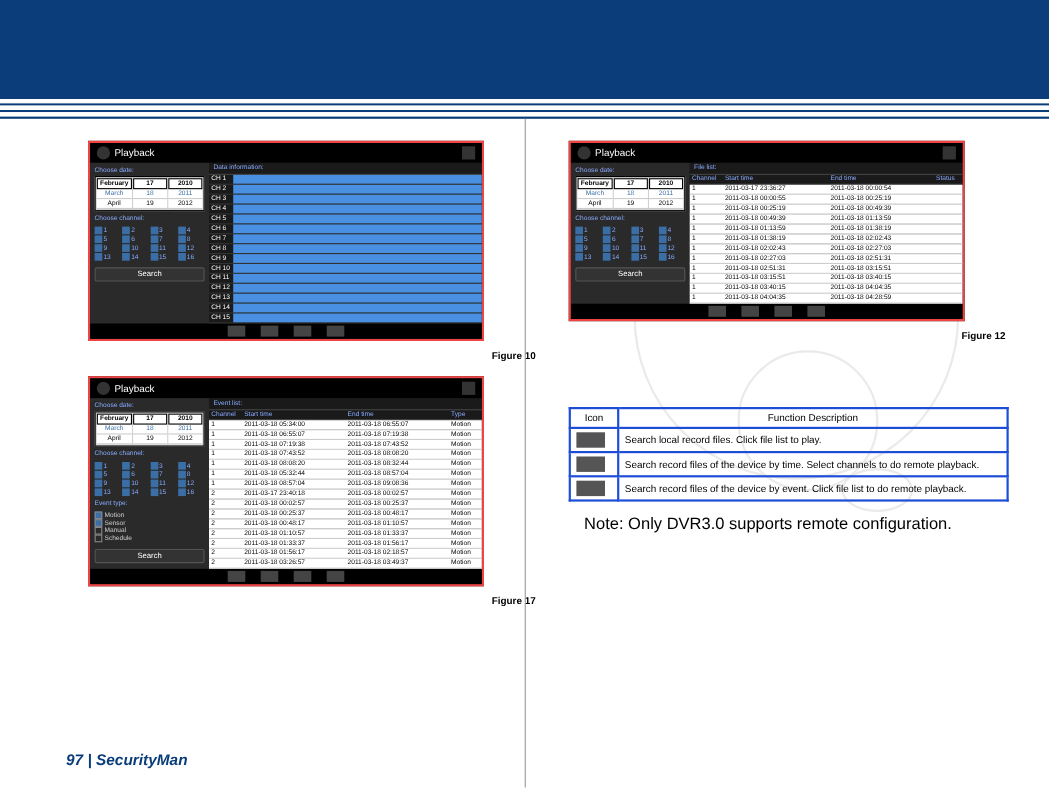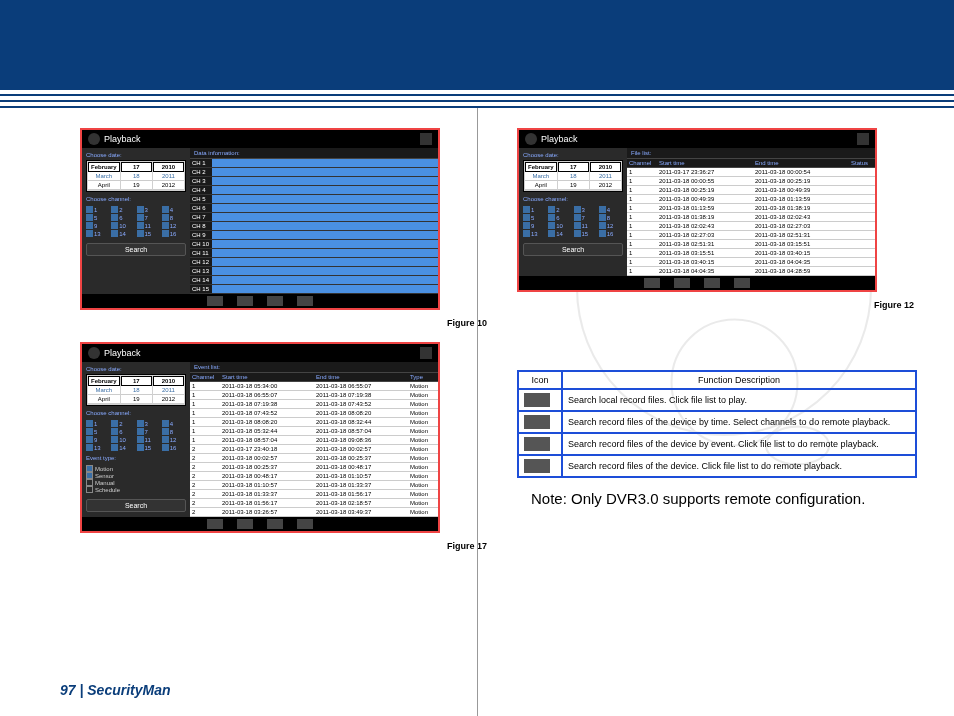--- a/index.html
+++ b/index.html
@@ -694,24 +694,20 @@
         <td>Search local record files. Click file list to play.</td>
       </tr>
       <tr>
         <td class="icon-cell"><span class="fn-icon"></span></td>
         <td>Search record files of the device by time. Select channels to do remote playback.</td>
       </tr>
       <tr>
         <td class="icon-cell"><span class="fn-icon"></span></td>
         <td>Search record files of the device by event. Click file list to do remote playback.</td>
       </tr>
-      <tr>
-        <td class="icon-cell"><span class="fn-icon"></span></td>
-        <td>Search record files of the device. Click file list to do remote playback.</td>
-      </tr>
     </tbody>
       </table>
 
     <div class="note-line">Note: Only DVR3.0 supports remote configuration.</div>
 
   </div>
 </div>
 
 <div class="footer">
   <span class="pn">97</span><span> | </span><span>SecurityMan</span>

